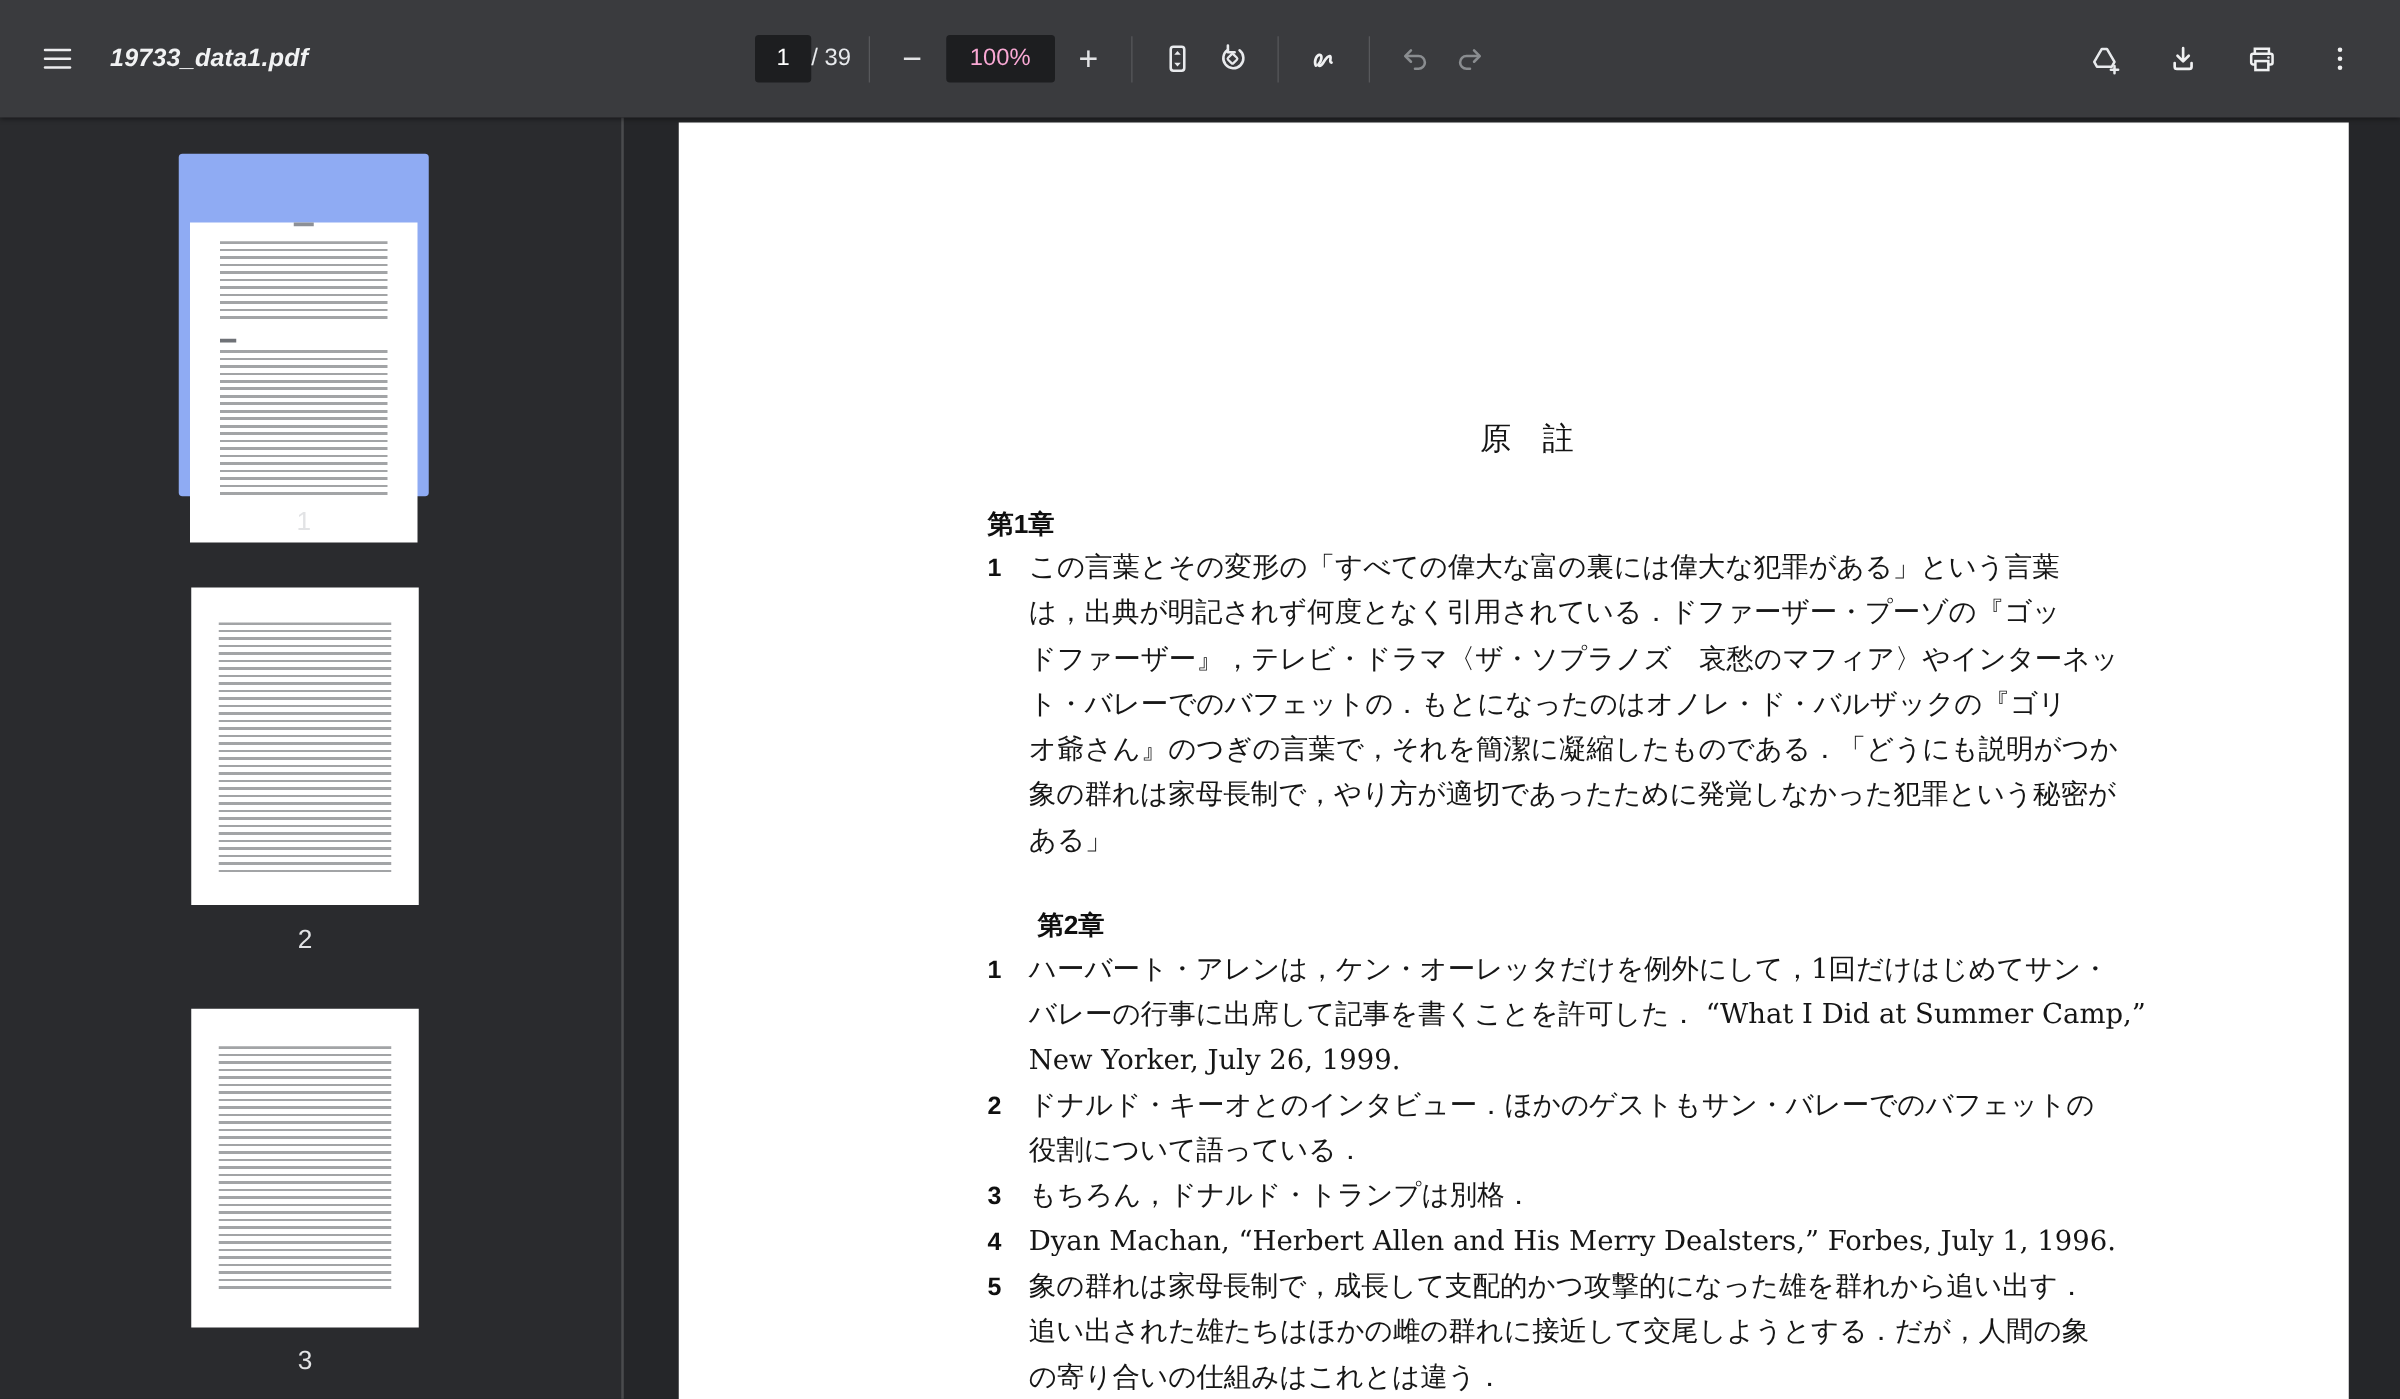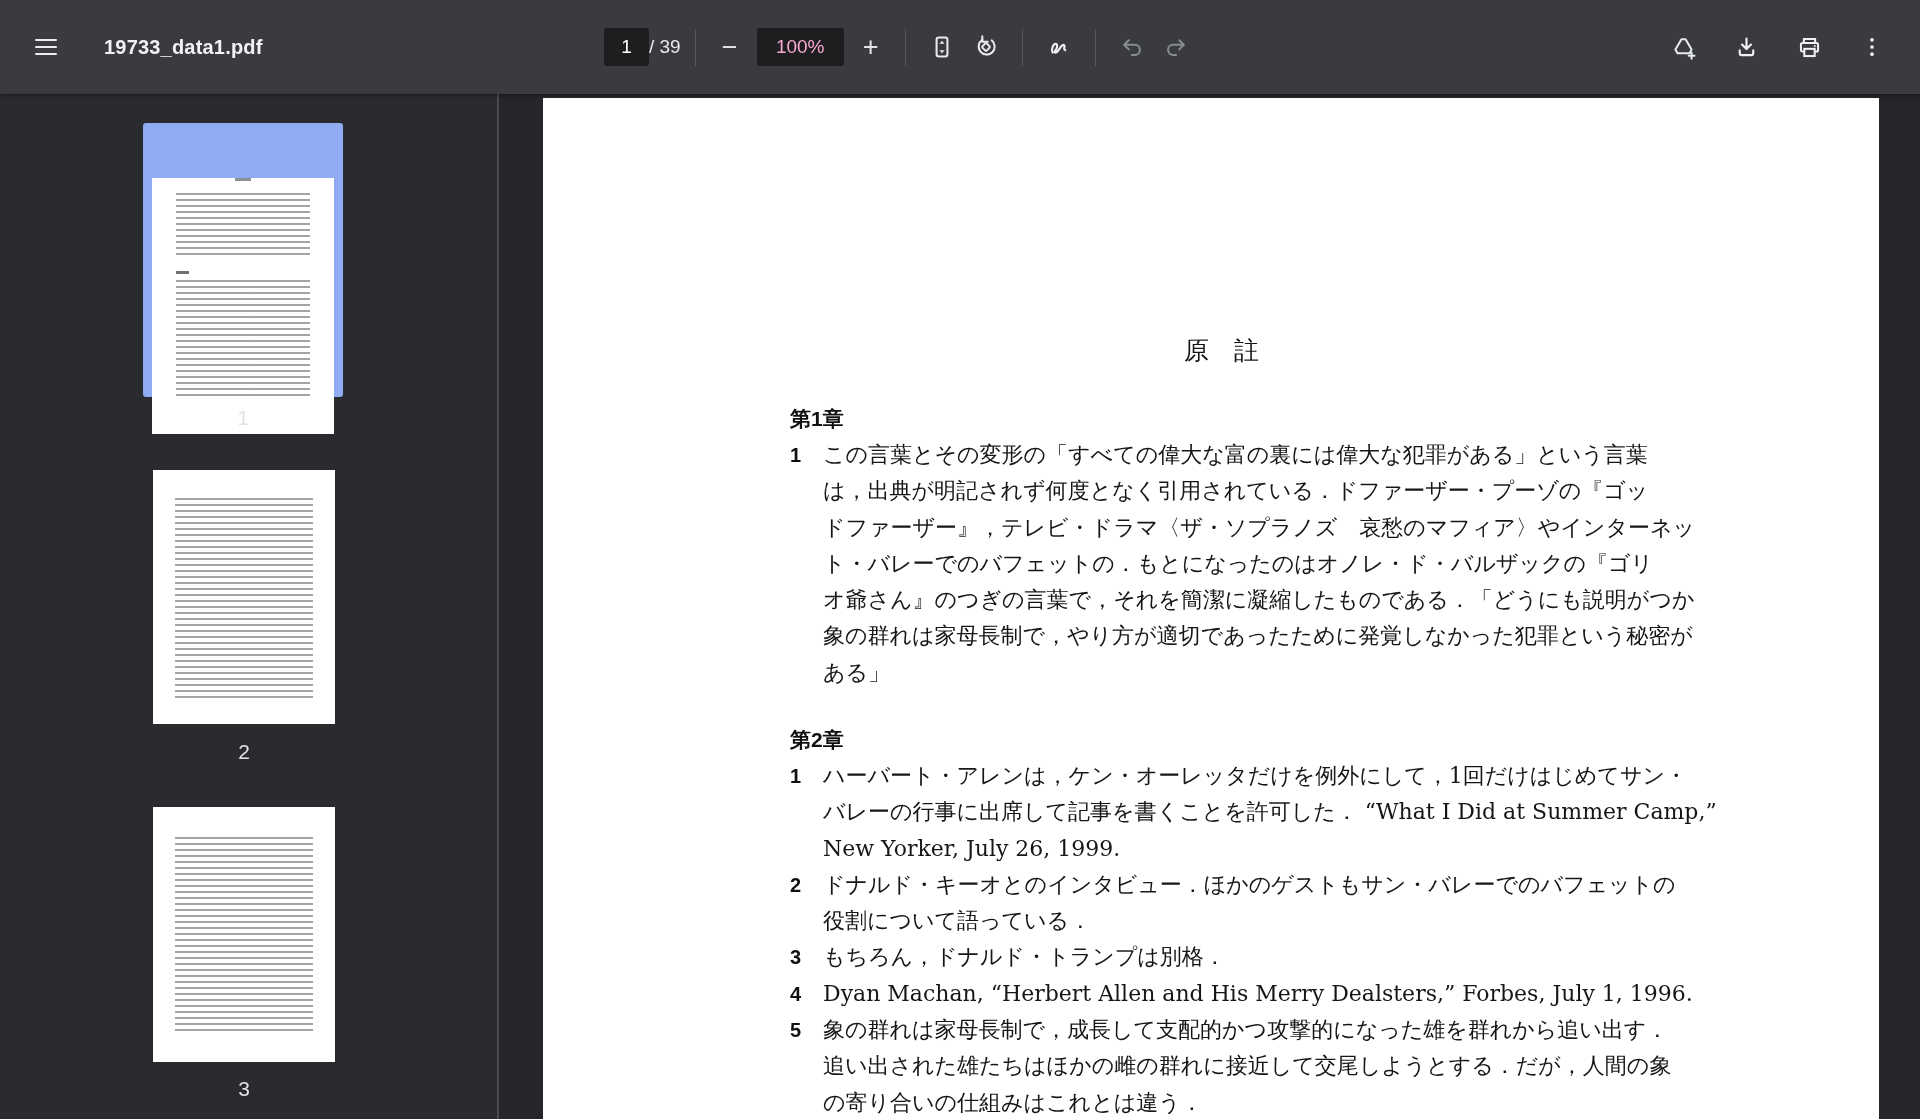--- a/index.html
+++ b/index.html
@@ -8,21 +8,21 @@
 
   
   .toolbar { position:absolute; top:0; left:0; width:1920px; height:94px;
              background:#3a3b3e; box-shadow:0 1px 4px rgba(0,0,0,.45); z-index:10; }
   .tb-left { position:absolute; left:24px; top:0; height:94px; display:flex; align-items:center; }
   .icon-btn { width:44px; height:44px; border:none; background:transparent; border-radius:50%;
               display:flex; align-items:center; justify-content:center; cursor:pointer; flex:0 0 auto; }
   .icon-btn svg { display:block; }
   .hamburger { width:22px; }
   .hamburger div { height:2.4px; background:#ececee; border-radius:2px; margin:4.6px 0; }
-  .file-title { color:#f1f2f3; font-size:20px; font-weight:600; margin-left:36px; letter-spacing:.2px; }
+  .file-title { color:#f1f2f3; font-size:20px; font-weight:600; margin-left:20px; letter-spacing:.2px;font-style:italic; }
 
   .tb-center { position:absolute; left:604px; top:0; height:94px; display:flex; align-items:center; }
   .page-input { width:45px; height:38px; background:#1d1e20; border:none; border-radius:3px;
                 color:#ffffff; font-size:19px; text-align:center; font-family:"Liberation Sans",sans-serif; }
   .page-total { color:#e8eaed; font-size:19px; }
   .tb-divider { width:1px; height:37px; background:#57585b; margin:0 14px; }
   .txt-btn { background:transparent; border:none; color:#e2e3e5; font-size:27px; font-weight:400;
              width:40px; height:40px; border-radius:50%; cursor:pointer; line-height:1; }
   .zoom-box { width:87px; height:38px; background:#1d1e20; border:none; border-radius:3px;
               color:#f9a8d4; font-size:19px; display:flex; align-items:center; justify-content:center; margin:0 7px; }
@@ -176,21 +176,21 @@
       <span>この言葉とその変形の「すべての偉大な富の裏には偉大な犯罪がある」という言葉</span>
     </div>
     <div class="ln"><span>は，出典が明記されず何度となく引用されている．ドファーザー・プーゾの『ゴッ</span></div>
     <div class="ln"><span>ドファーザー』，テレビ・ドラマ〈ザ・ソプラノズ　哀愁のマフィア〉やインターネッ</span></div>
     <div class="ln"><span>ト・バレーでのバフェットの．もとになったのはオノレ・ド・バルザックの『ゴリ</span></div>
     <div class="ln"><span>オ爺さん』のつぎの言葉で，それを簡潔に凝縮したものである．「どうにも説明がつか</span></div>
     <div class="ln"><span>象の群れは家母長制で，やり方が適切であったために発覚しなかった犯罪という秘密が</span></div>
     <div class="ln"><span>ある」</span></div>
   </div>
 
-  <div class="ch-heading" style="top:628px;">第2章</div>
+  <div class="ch-heading" style="top:628px;margin-left:40px;">第2章</div>
   <div class="notes" style="top:660px;">
     <div class="ln">
       <span class="num">1</span>
       <span>ハーバート・アレンは，ケン・オーレッタだけを例外にして，1回だけはじめてサン・</span>
     </div>
     <div class="ln"><span>バレーの行事に出席して記事を書くことを許可した． “What I Did at Summer Camp,”</span></div>
     <div class="ln">
       <span class="it">New Yorker</span><span>, July 26, 1999.</span>
     </div>
     <div class="ln">

